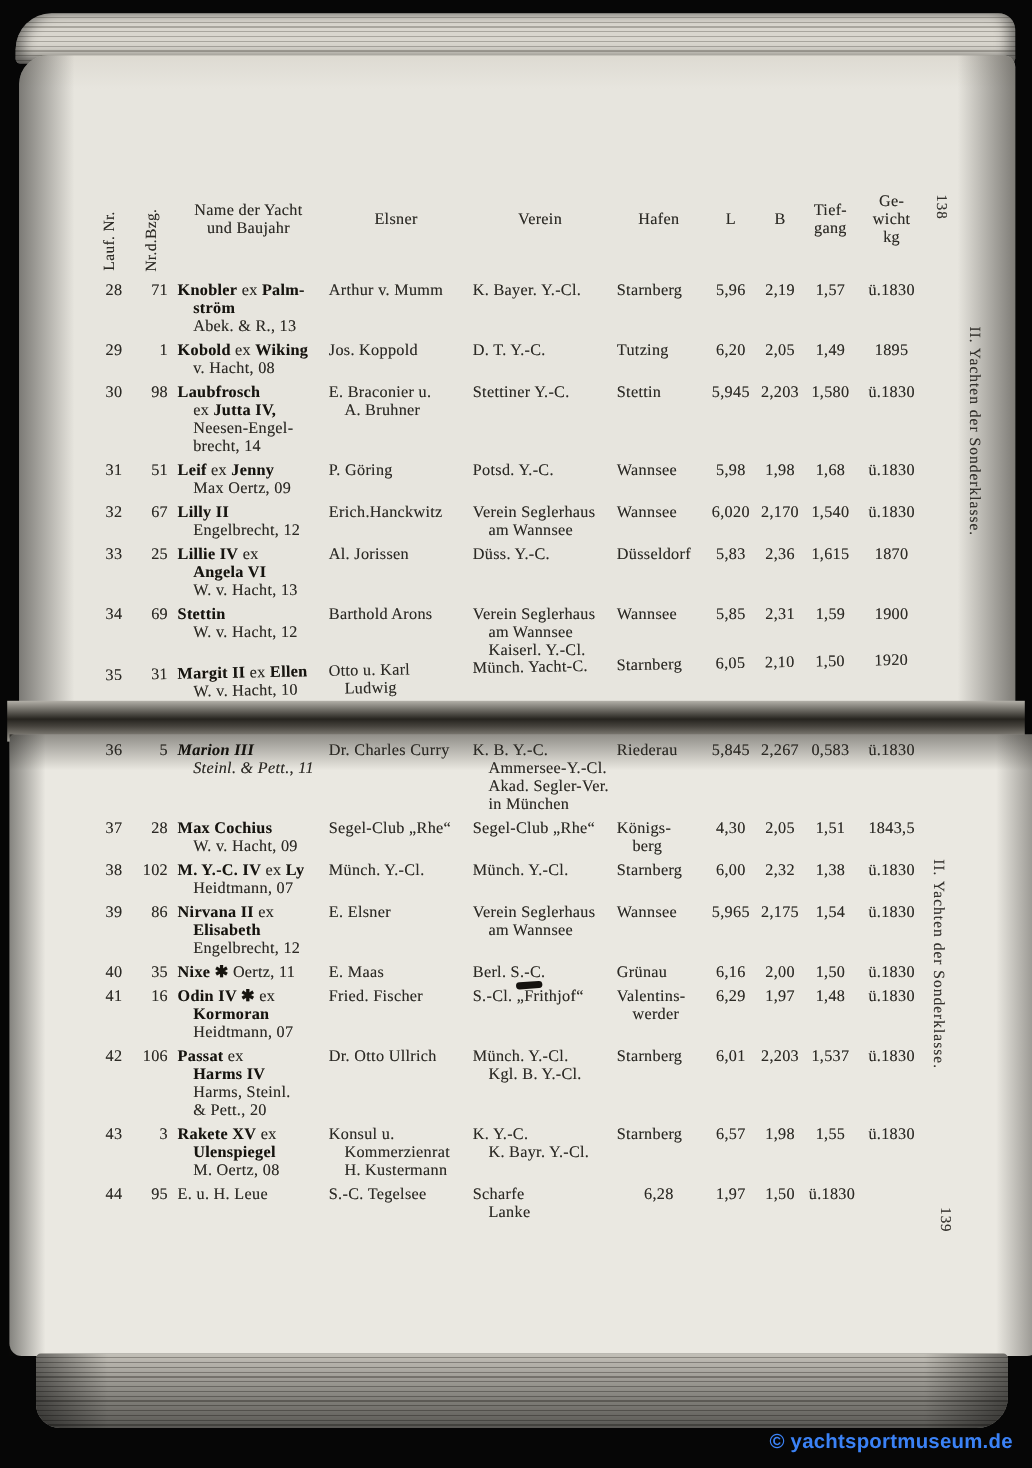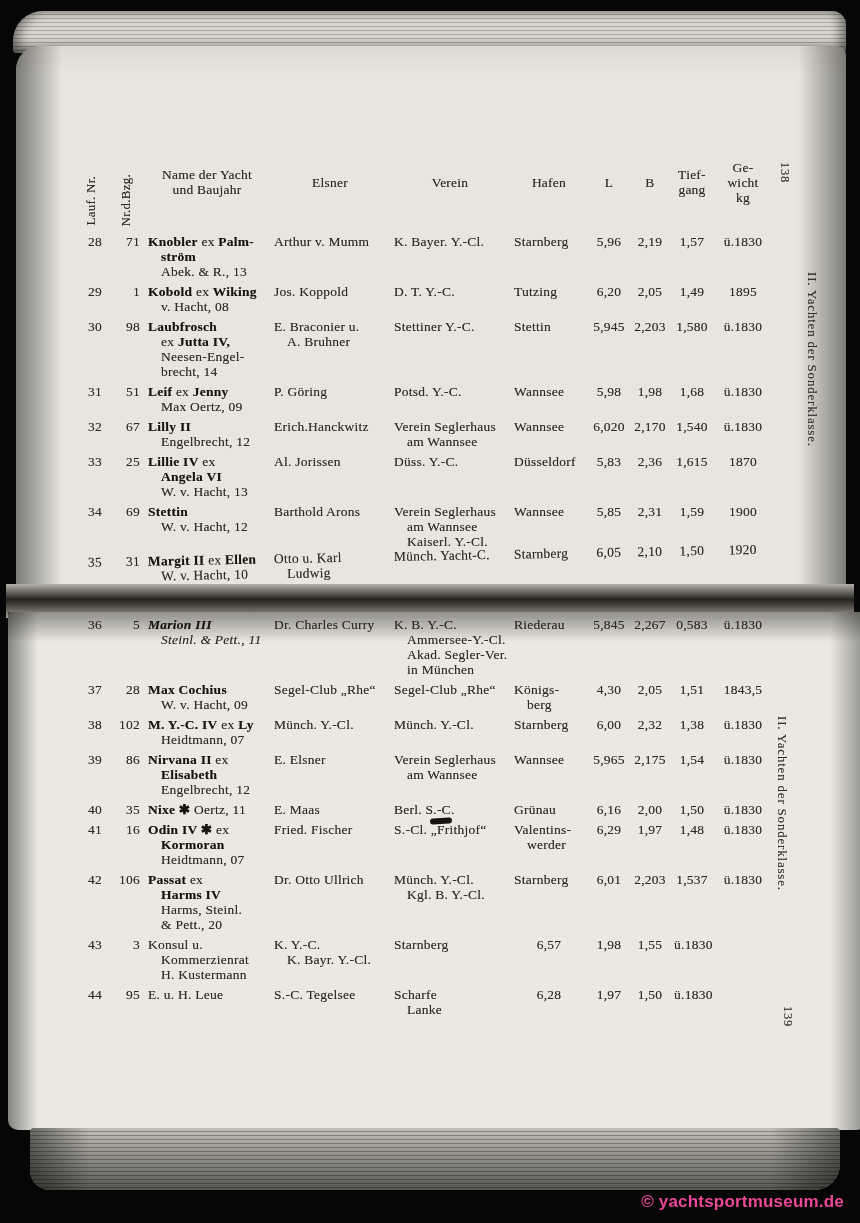--- a/index.html
+++ b/index.html
@@ -43,21 +43,21 @@
     position:absolute;left:30px;top:1128px;width:810px;height:62px;
     background:repeating-linear-gradient(180deg,#c3c0b8 0 3px,#8d8a83 3px 4px);
     border-radius:4px 4px 26px 20px;
   }
   .bot-stack::after{content:"";position:absolute;inset:0;
     background:linear-gradient(180deg,rgba(0,0,0,0),rgba(0,0,0,.55)),
                linear-gradient(90deg,rgba(0,0,0,.45),rgba(0,0,0,0) 60px,rgba(0,0,0,0) 740px,rgba(0,0,0,.45));
     border-radius:4px 4px 26px 20px;}
   .watermark{
     position:absolute;right:16px;top:1192px;
-    font:700 17px "Liberation Sans", sans-serif;color:#ec4899;letter-spacing:.2px;
+    font:700 17px "Liberation Sans", sans-serif;color:#3b82f6;letter-spacing:.2px;
   }
   
   .tbl{position:absolute;color:#2c2a25;font-size:13.5px;line-height:15px;letter-spacing:.25px;
        text-shadow:0 0 .5px rgba(44,42,37,.45);}
   .tbl1{left:62px;top:92px;width:720px;}
   .tbl2{left:70px;top:5px;width:720px;}
   .thead,.trow{display:grid;grid-template-columns:24px 30px 118px 112px 112px 70px 34px 32px 36px 50px;column-gap:8px;}
   .thead{height:88px;align-items:center;margin-bottom:8px;}
   .trow{margin-bottom:5px;align-items:start;}
   .cell{min-width:0;}
@@ -459,20 +459,25 @@
             <div class="ln">Starnberg</div>
           </div>
           <div class="cell c-val">6,01</div>
           <div class="cell c-val">2,203</div>
           <div class="cell c-val">1,537</div>
           <div class="cell c-val">ü.1830</div>
         </div>
         <div class="trow">
           <div class="cell c-num">43</div>
           <div class="cell c-num">3</div>
+          <div class="cell c-name">
+            <div class="ln"><span class="b">Rakete XV</span><span> ex</span></div>
+            <div class="ln cont"><span class="b">Ulenspiegel</span></div>
+            <div class="ln cont"><span>M. Oertz, 08</span></div>
+          </div>
           <div class="cell c-eigner">
             <div class="ln">Konsul u.</div>
             <div class="ln cont">Kommerzienrat</div>
             <div class="ln cont">H. Kustermann</div>
           </div>
           <div class="cell c-verein">
             <div class="ln">K. Y.-C.</div>
             <div class="ln cont">K. Bayr. Y.-Cl.</div>
           </div>
           <div class="cell c-hafen">

